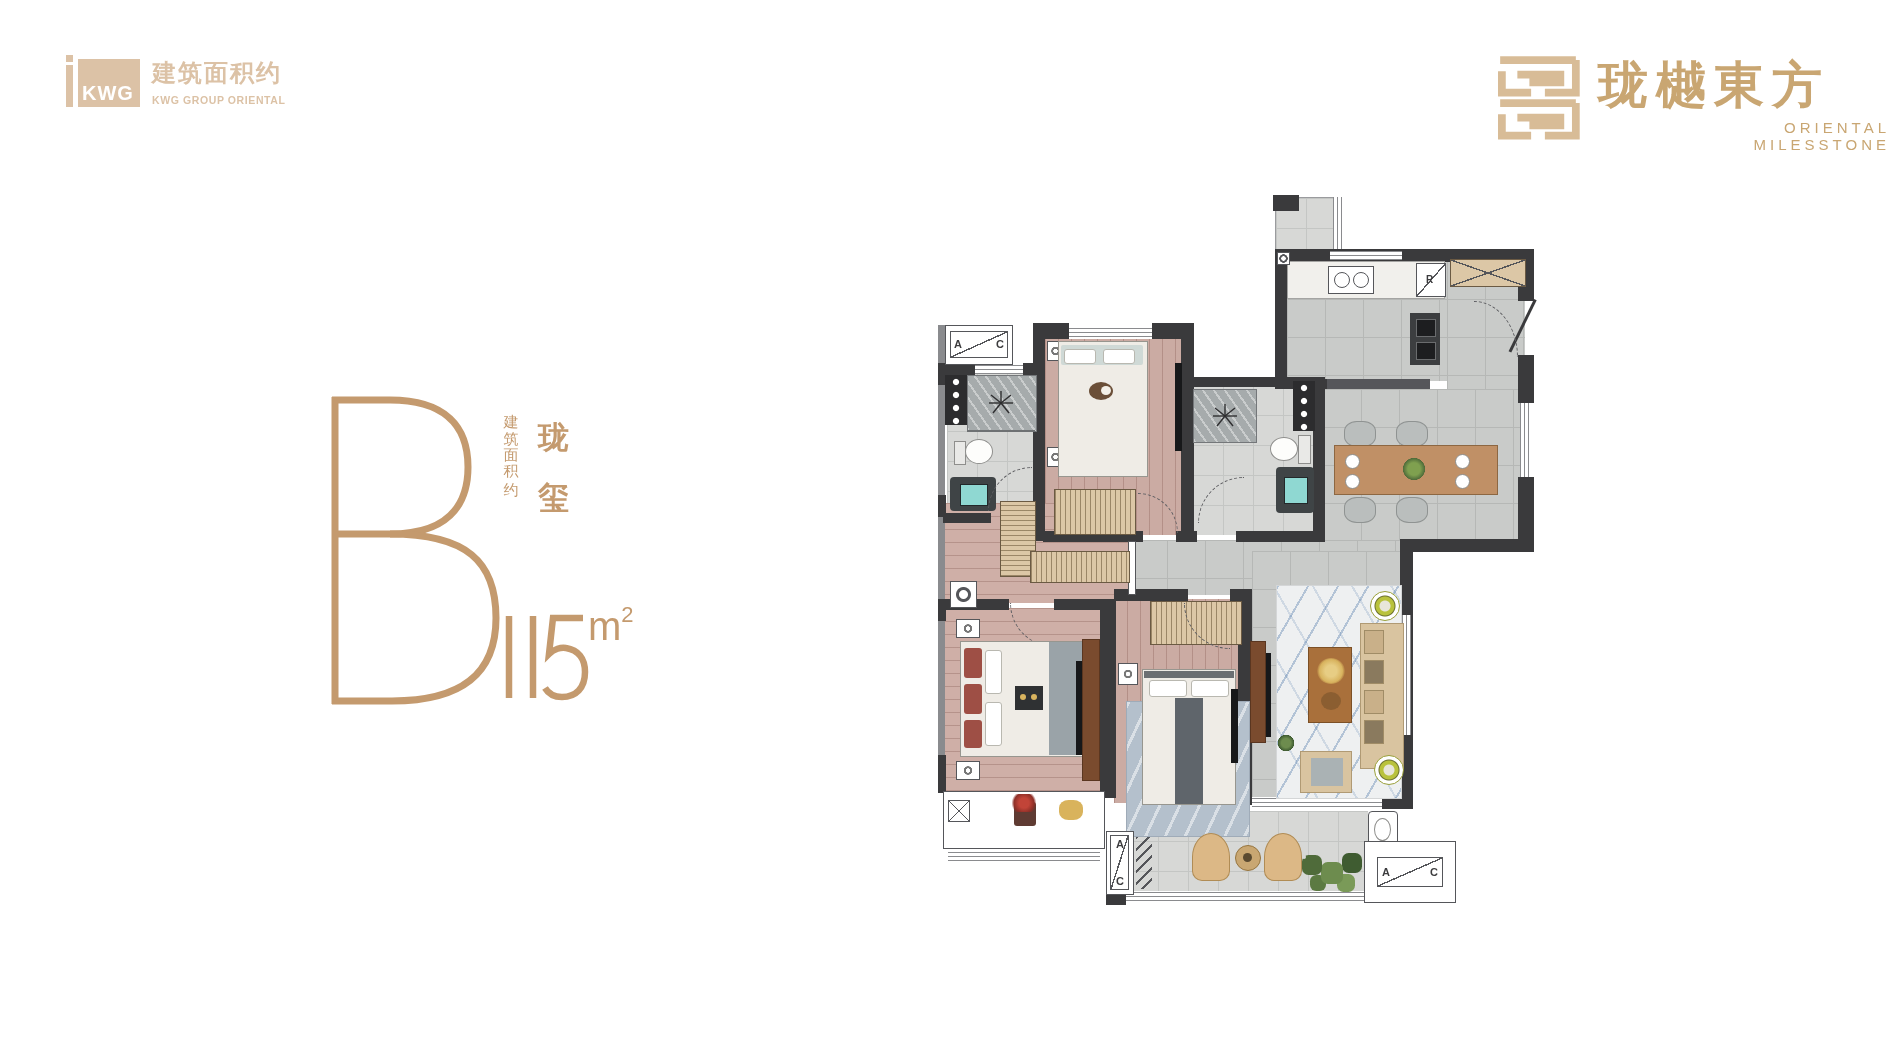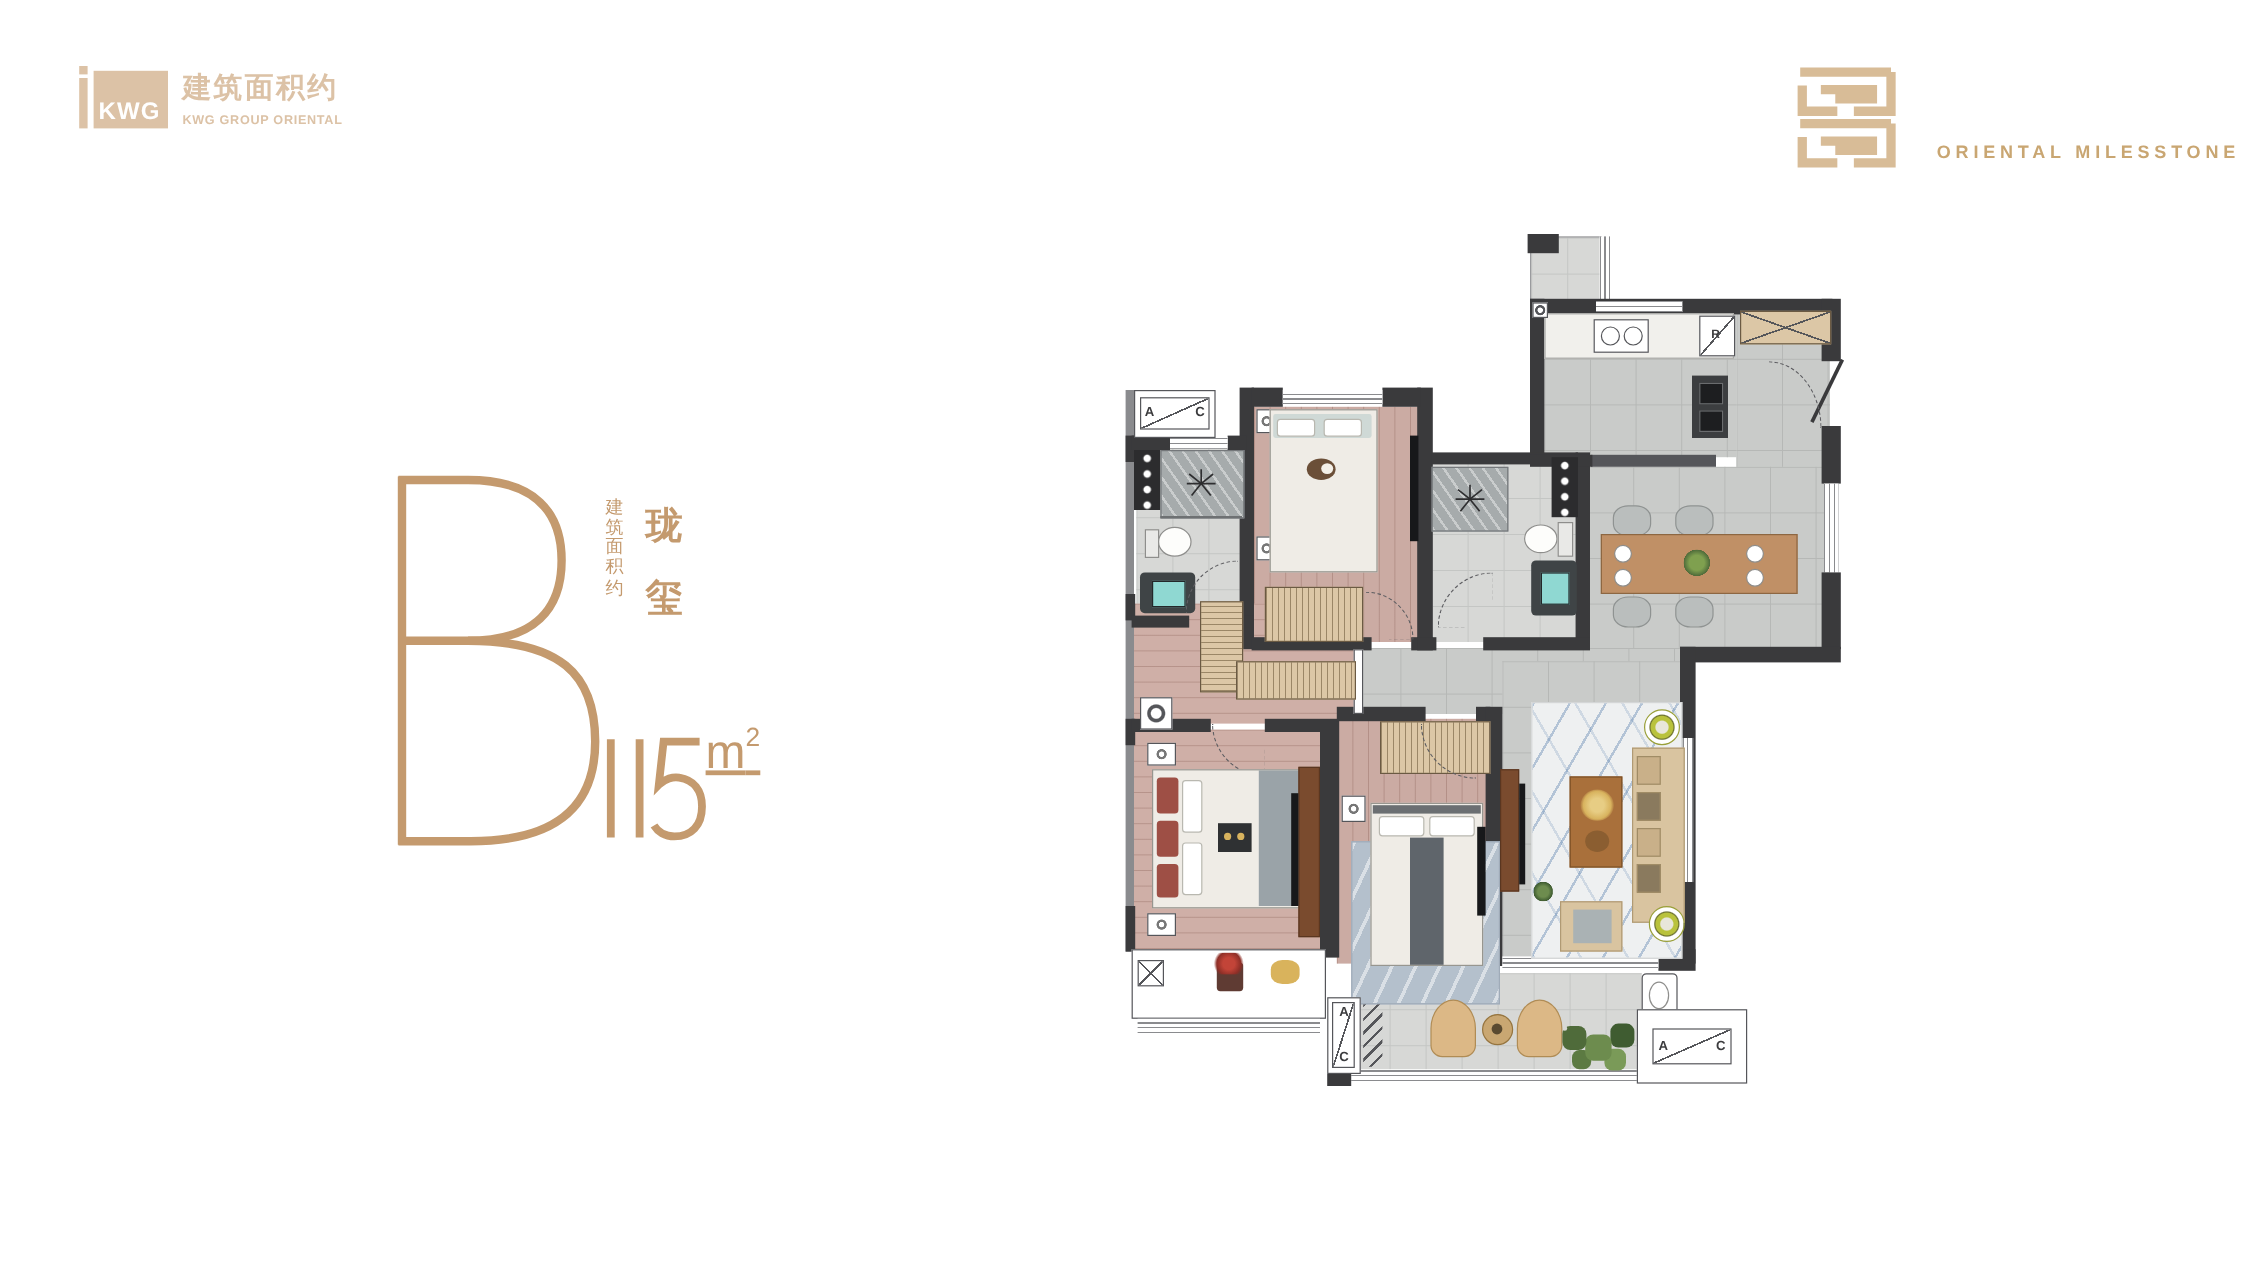--- a/index.html
+++ b/index.html
@@ -11,28 +11,28 @@
   .kwg-sq{position:absolute;left:12px;top:4px;width:62px;height:48px;background:#dcc2a6;}
   .kwg-bar{position:absolute;left:0;top:10px;width:7px;height:42px;background:#dcc2a6;}
   .kwg-dot{position:absolute;left:0;top:0;width:7px;height:7px;background:#dcc2a6;}
   .kwg-sq span{position:absolute;left:4px;bottom:2px;color:#fff;font-size:20px;font-weight:bold;letter-spacing:1px;}
   .kwg-text{left:152px;top:57px;color:#dcc2a6;}
   .kwg-cn{font-size:24px;font-weight:bold;letter-spacing:2px;}
   .kwg-en{font-size:10.5px;font-weight:bold;letter-spacing:.6px;margin-top:5px;}
   .seal{left:1494px;top:54px;}
   .proj-cn{left:1598px;top:52px;font-size:50px;color:#c9a672;letter-spacing:8px;font-weight:600;
            font-family:"Liberation Serif","DejaVu Serif",serif;}
-  .proj-en{left:1614px;top:119px;font-size:15px;color:#c9a672;letter-spacing:4px;font-weight:bold;}
+  .proj-en{left:1658px;top:119px;font-size:15px;color:#c9a672;letter-spacing:4px;font-weight:normal;text-align:right;}
   
   .bletter{left:328px;top:393px;}
   .vtext{writing-mode:vertical-rl;text-orientation:upright;color:#c49a6e;}
   .area-prefix{left:501px;top:402px;font-size:15px;letter-spacing:17px;height:175px;}
   .unit-name{left:532px;top:396px;font-size:31px;letter-spacing:60px;height:135px;font-weight:600;}
   .area-digits{left:500px;top:610px;}
-  .area-unit{left:588px;top:602px;color:#c49a6e;font-size:40px;text-decoration:underline;}
+  .area-unit{left:588px;top:602px;color:#c49a6e;font-size:40px;}
   .area-unit sup{font-size:22px;vertical-align:18px;}
   .spec{left:301px;top:724px;font-size:27px;color:#c49a6e;letter-spacing:34px;white-space:nowrap;}
   
   .plan{left:930px;top:195px;width:640px;height:725px;}
   .w{background:#3a3a3c;}
   .wg{background:#8a8b8e;}
   .tile{background:#c9cbc9;background-image:linear-gradient(#b6b8b6 1px,transparent 1px),linear-gradient(90deg,#b6b8b6 1px,transparent 1px);background-size:38px 38px;}
   .tileL{background:#d7d8d6;background-image:linear-gradient(#c4c6c4 1px,transparent 1px),linear-gradient(90deg,#c4c6c4 1px,transparent 1px);background-size:30px 30px;}
   .woodV{background:#cbaba3;background-image:linear-gradient(90deg,rgba(125,82,72,.3) 1px,transparent 1px);background-size:13px 100%;}
   .woodH{background:#cfafa7;background-image:linear-gradient(rgba(125,82,72,.3) 1px,transparent 1px);background-size:100% 13px;}
@@ -83,20 +83,21 @@
       <path d="M6,7 H94"></path>
         <path d="M94,7 V45 H58"></path>
         <path d="M8,20 V45 H42"></path>
         <path d="M26,24 H76 V33 H40"></path>
       <path d="M6,57 H94"></path>
         <path d="M94,57 V95 H58"></path>
         <path d="M8,70 V95 H42"></path>
         <path d="M26,74 H76 V83 H40"></path>
     </g>
   </svg>
+  <div class="p proj-cn">珑樾東方</div>
   <div class="p proj-en">ORIENTAL MILESSTONE</div>
 
   <svg class="p bletter" width="175" height="315" viewBox="0 0 175 315">
     <title>B</title>
     <g stroke="#c49a6e" stroke-width="7" fill="none">
       <path d="M7,4 V311"></path>
       <path d="M4,7 H62 C118,7 140,34 140,74 C140,114 118,141 62,141 H4"></path>
       <path d="M62,141 C138,141 168,168 168,225 C168,282 132,308 64,308 H4"></path>
     </g>
   </svg>

